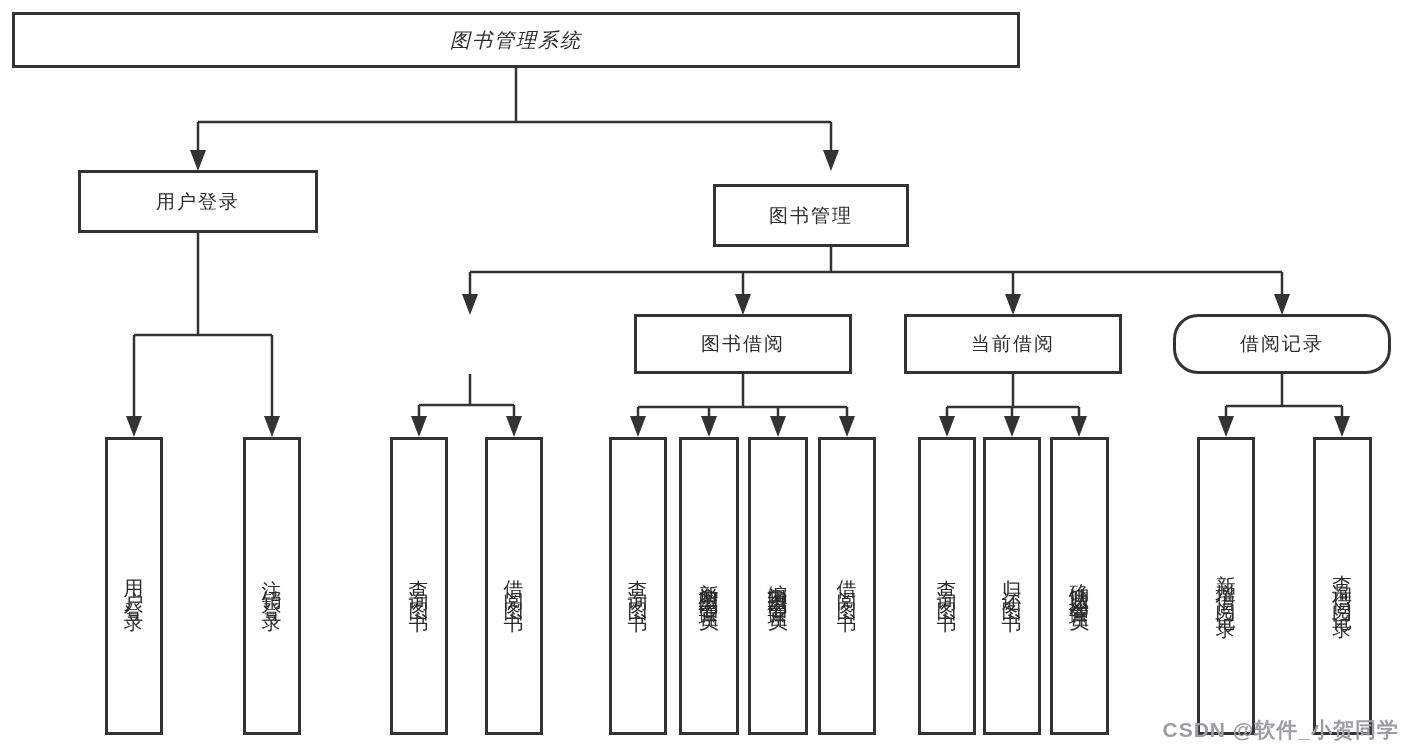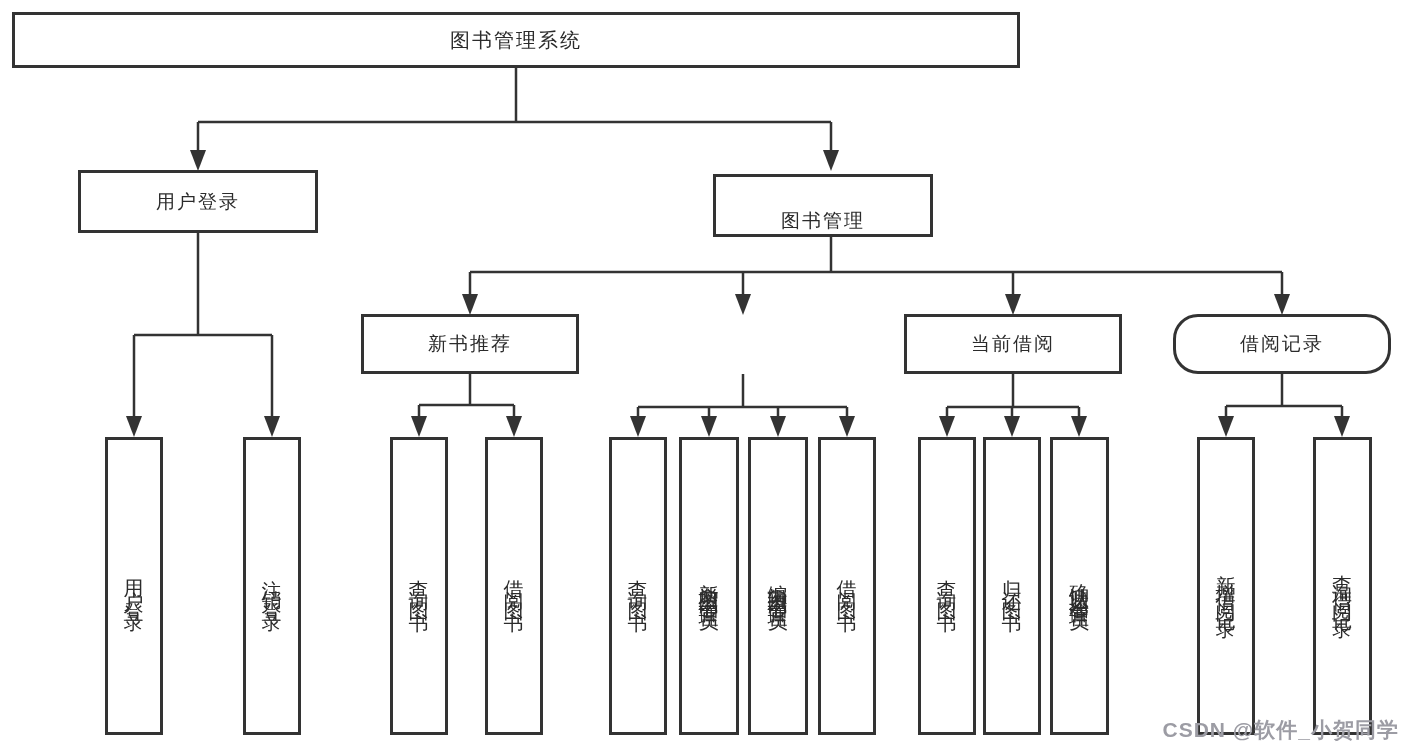--- a/index.html
+++ b/index.html
@@ -5,21 +5,21 @@
   html,body{margin:0;padding:0;background:#ffffff;}
   body{font-family:"Liberation Sans","DejaVu Sans",sans-serif;color:#2b2b2b;}
   #canvas{position:relative;width:1405px;height:747px;background:#ffffff;overflow:hidden;}
   #wires{position:absolute;left:0;top:0;width:1405px;height:747px;z-index:1;}
   .node{
     position:absolute;box-sizing:border-box;background:#ffffff;
     border:3px solid #333333;display:flex;align-items:center;justify-content:center;
     z-index:2;
   }
   .node .lbl{letter-spacing:2px;font-size:19px;color:#2b2b2b;white-space:nowrap;}
-  .root .lbl{font-size:20px;}
+  .root .lbl{font-size:20px;font-style:italic;}
   .leaf{align-items:center;justify-content:center;}
   .vtext{
     writing-mode:vertical-rl;text-orientation:mixed;
     font-size:20px;letter-spacing:11px;color:#2b2b2b;line-height:1;
   }
   .leaf.long .vtext{letter-spacing:4px;}
   .leaf.mid  .vtext{letter-spacing:9px;}
   #watermark{
     position:absolute;right:6px;bottom:3px;z-index:3;
     font-size:21px;color:#9c9ca4;letter-spacing:1px;white-space:nowrap;font-weight:bold;
@@ -112,26 +112,26 @@
     </g>
   </svg>
 
   <div class="node root" style="left:12px;top:12px;width:1008px;height:56px;">
     <span class="lbl">图书管理系统</span>
   </div>
 
   <div class="node" style="left:78px;top:170px;width:240px;height:63px;">
     <span class="lbl">用户登录</span>
   </div>
-  <div class="node" style="left:713px;top:174px;width:220px;height:63px;align-items:flex-end;">
+  <div class="node" style="left:713px;top:184px;width:196px;height:63px;">
     <span class="lbl">图书管理</span>
   </div>
 
-  <div class="node" style="left:361px;top:314px;width:218px;height:60px;">
-    <span class="lbl">新书推荐</span>
+  <div class="node" style="left:634px;top:314px;width:218px;height:60px;">
+    <span class="lbl">图书借阅</span>
   </div>
   <div class="node" style="left:904px;top:314px;width:218px;height:60px;text-align:center;">
     <span class="lbl">当前借阅</span>
   </div>
   <div class="node" style="left:1173px;top:314px;width:218px;height:60px;border-radius:25px;">
     <span class="lbl">借阅记录</span>
   </div>
 
   <div class="node leaf" style="left:105px;top:437px;width:58px;height:298px;">
     <span class="vtext">用户登录</span>

